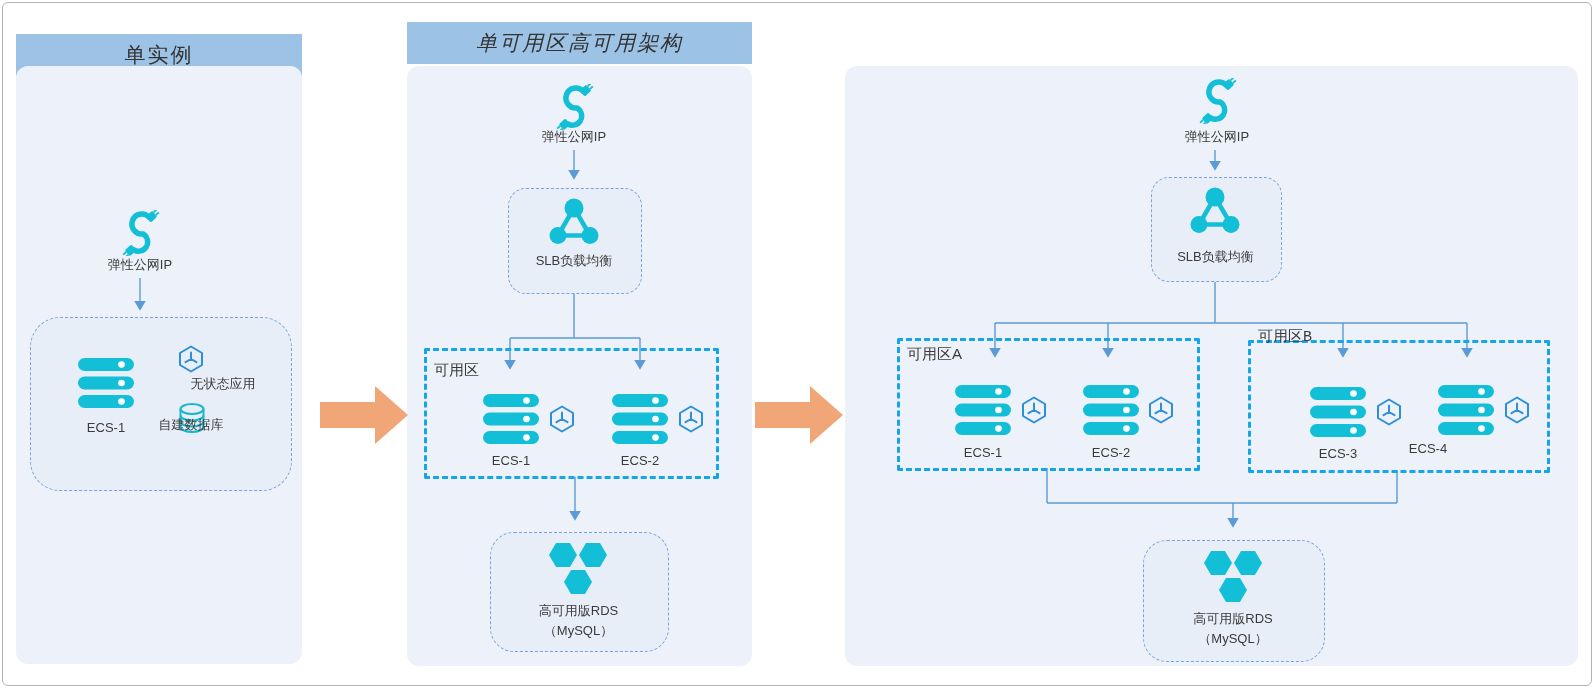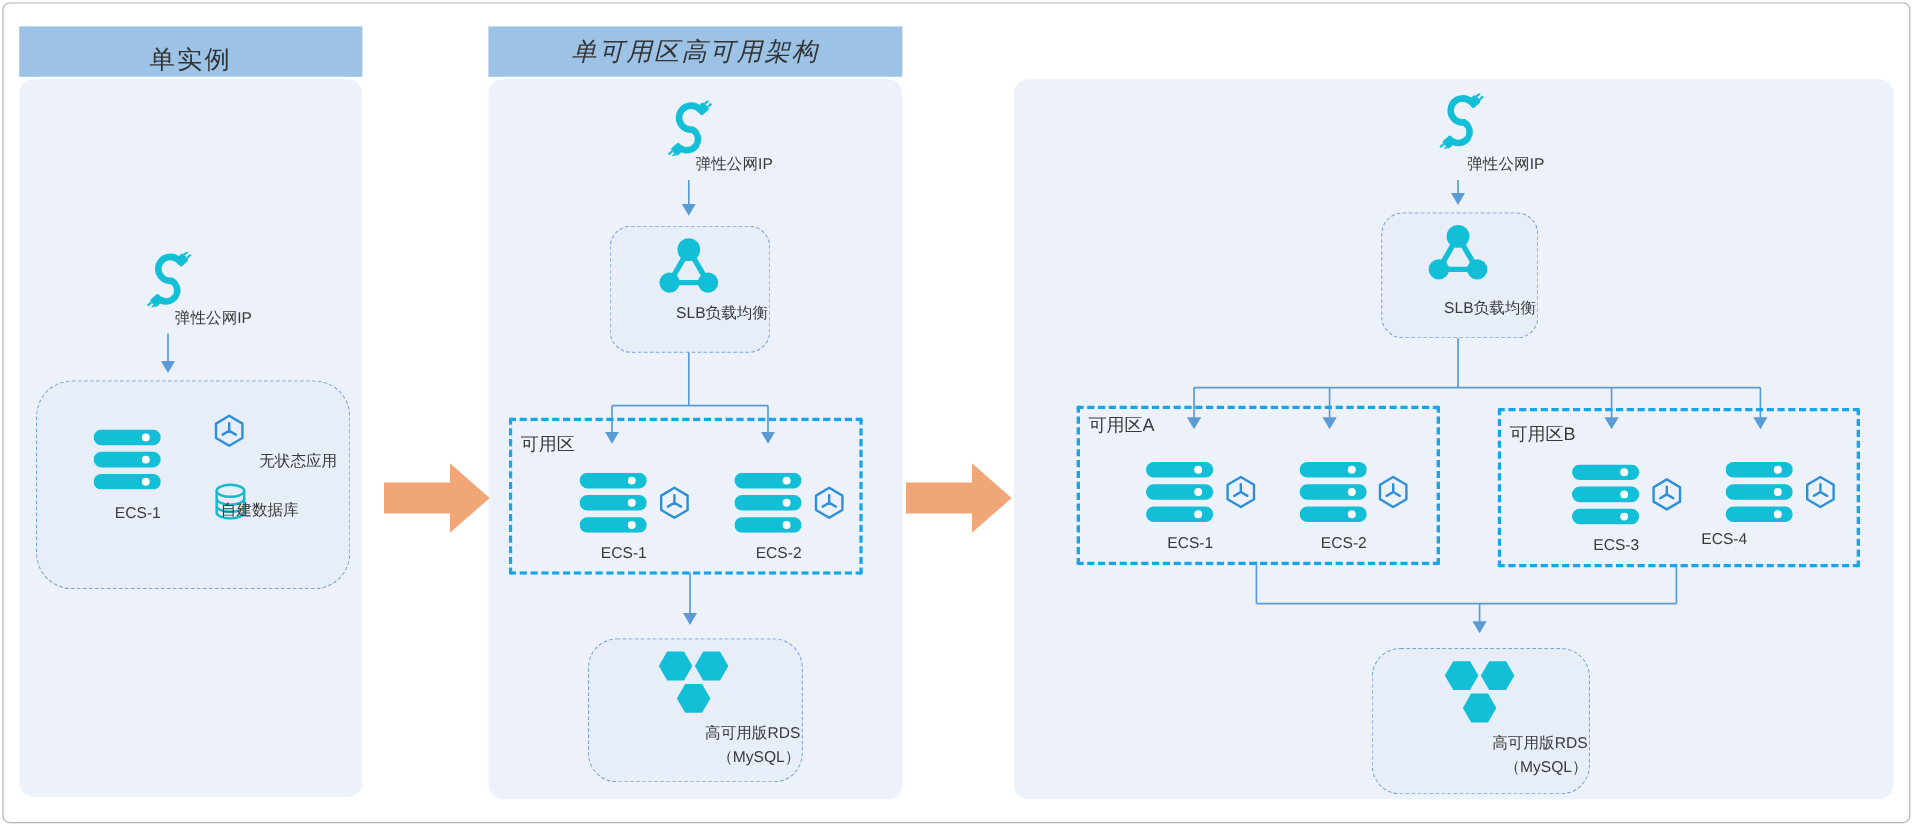--- a/index.html
+++ b/index.html
@@ -12,21 +12,21 @@
     border:1px solid #b3b3b3;border-radius:6px;}
   .hdr{position:absolute;height:42px;background:#9CC3E5;
     display:flex;align-items:center;justify-content:center;
     font-size:21px;color:#333333;letter-spacing:2px;}
   .panel{position:absolute;background:#EDF2FA;border-radius:12px;}
   .softbox{position:absolute;background:#E8EEF8;border:1.6px dashed #7BA3DB;}
   .groupbox{border-radius:30px;}
   .slbbox{border-radius:18px;}
   .rdsbox{border-radius:24px;}
   .zonebox{position:absolute;border:3px dashed #17A5EA;border-radius:2px;}
-  .lbl{position:absolute;font-size:13px;line-height:16px;color:#3a3a3a;text-align:right;white-space:nowrap;}
+  .lbl{position:absolute;font-size:13px;line-height:16px;color:#3a3a3a;text-align:center;white-space:nowrap;}
   .zlbl{position:absolute;font-size:15px;color:#3a3a3a;white-space:nowrap;}
   .icon{position:absolute;display:block;}
   .connectors{position:absolute;left:0;top:0;pointer-events:none;}
   svg{display:block;}
 </style>
 </head>
 <body>
 
 <div class="canvas">
   <div class="frame"></div>
@@ -81,21 +81,21 @@
           <rect x="19" y="37.3" width="4" height="1.8"></rect>
           <rect x="19" y="40.9" width="4" height="1.8"></rect>
         </g>
       </symbol>
       <symbol id="i-flow" viewBox="0 0 90 62">
         <polygon points="0,18 55,18 55,2 88,31 55,60 55,44 0,44" fill="#F1A678"></polygon>
       </symbol>
     </defs>
   </svg>
 
-  <div class="hdr" style="left:16px;top:22px;width:286px;align-items:flex-end;">
+  <div class="hdr" style="left:16px;top:34px;width:286px;">
     <span>单实例</span>
   </div>
   <div class="panel" style="left:16px;top:66px;width:286px;height:598px;"></div>
 
   <div class="hdr" style="left:407px;top:22px;width:345px;font-style:italic;">
     <span>单可用区高可用架构</span>
   </div>
   <div class="panel" style="left:407px;top:66px;width:345px;height:600px;"></div>
 
   <div class="panel" style="left:845px;top:66px;width:733px;height:600px;"></div>
@@ -212,21 +212,21 @@
 
   <svg class="icon" style="left:1083px;top:385px" width="56" height="50">
       <use href="#i-server"></use>
     </svg>
   <svg class="icon" style="left:1146px;top:395px" width="30" height="30">
       <use href="#i-cube"></use>
     </svg>
   <div class="lbl" style="left:1083px;top:445px;width:56px;">ECS-2</div>
 
   <div class="zonebox" style="left:1248px;top:340px;width:296px;height:127px;"></div>
-  <div class="zlbl" style="left:1258px;top:353px;">可用区B</div>
+  <div class="zlbl" style="left:1258px;top:327px;font-family:Liberation Mono, monospace;">可用区B</div>
 
   <svg class="icon" style="left:1310px;top:387px" width="56" height="50">
       <use href="#i-server"></use>
     </svg>
   <svg class="icon" style="left:1374px;top:397px" width="30" height="30">
       <use href="#i-cube"></use>
     </svg>
   <div class="lbl" style="left:1310px;top:446px;width:56px;">ECS-3</div>
 
   <svg class="icon" style="left:1438px;top:385px" width="56" height="50">

